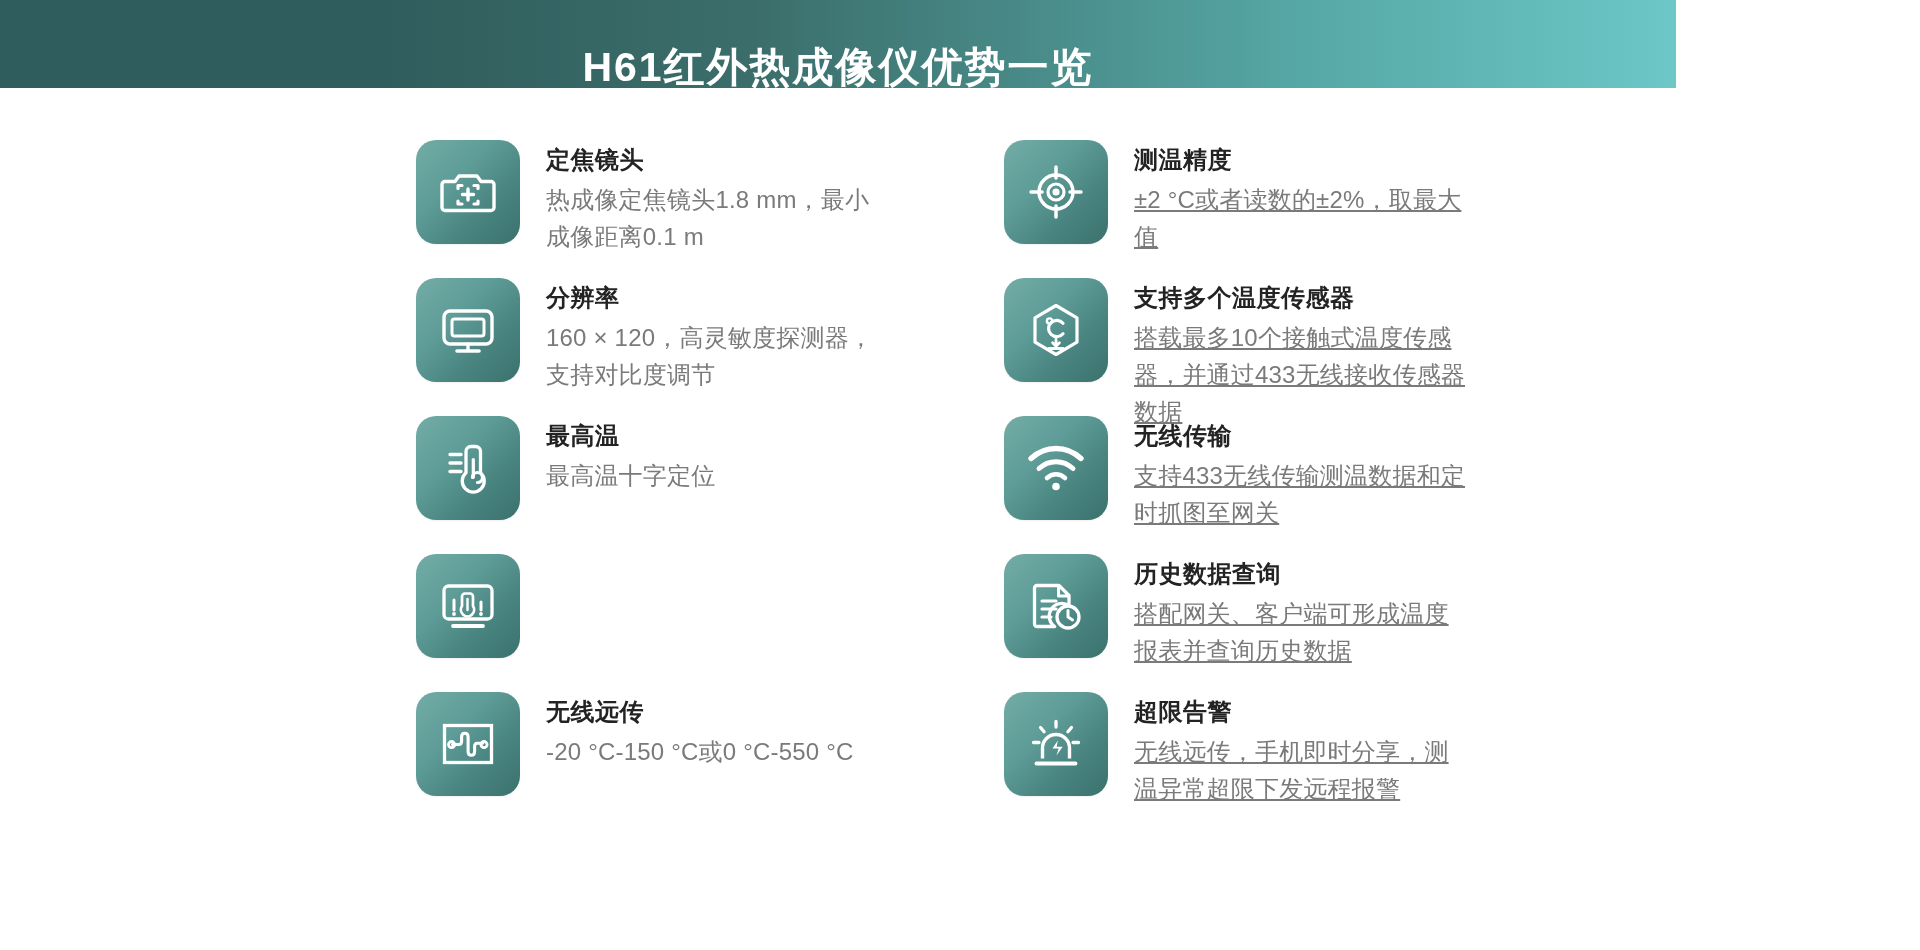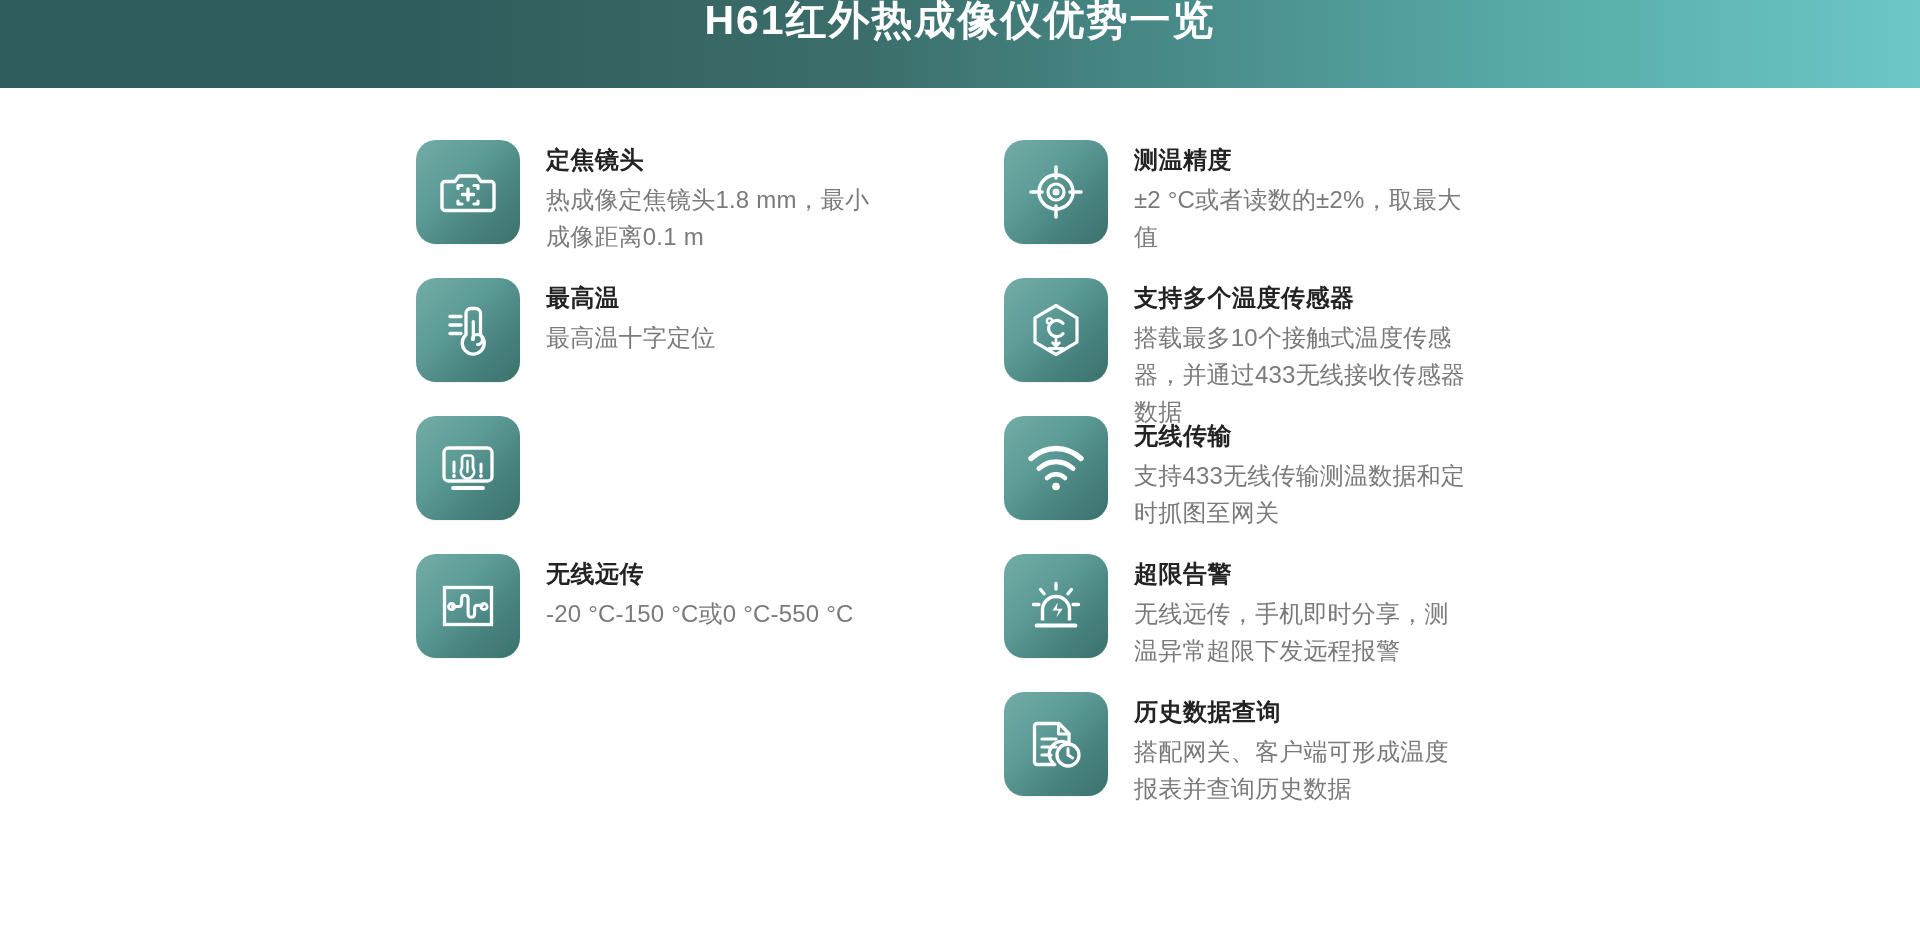--- a/index.html
+++ b/index.html
@@ -11,25 +11,25 @@
     width: 1920px;
     height: 950px;
     background: #ffffff;
     font-family: "Liberation Sans", "DejaVu Sans", sans-serif;
     overflow: hidden;
   }
 
   
   .banner {
     position: relative;
-    width: 1920px;
+    width: 1676px;
     height: 88px;
     background: linear-gradient(90deg, #2f5c5c 0%, #2f5c5c 22%, #3b6e6b 45%, #56a8a6 78%, #6cc7c6 100%);
     display: flex;
-    align-items: flex-start;
+    align-items: flex-end;
     justify-content: center;
   }
   .banner-title {
     color: #ffffff;
     font-size: 41px;
     font-weight: bold;
     letter-spacing: 2px;
     line-height: 1;
     white-space: nowrap;
   }
@@ -95,20 +95,21 @@
   .fdesc {
     margin-top: 5px;
     font-size: 24px;
     color: #7a7a7a;
     line-height: 1.55;
     letter-spacing: 0.2px;
     max-width: 360px;
   }
   .column-right .fdesc {
     max-width: 400px;
+    text-decoration: underline;
   }
 </style>
 </head>
 <body>
 
 <div class="banner">
   <div class="banner-title">H61红外热成像仪优势一览</div>
 </div>
 
 <div class="content">
@@ -125,20 +126,36 @@
               <path d="M29 26v11M23.5 31.5h11" stroke="#ffffff" stroke-width="3.4" stroke-linecap="round"></path>
             </svg>
           </span>
         </div>
         <div class="ftext">
           <div class="ftitle">定焦镜头</div>
           <div class="fdesc">热成像定焦镜头1.8 mm，最小成像距离0.1 m</div>
         </div>
       </div>
 
+      <div class="feature">
+        <div class="tile">
+          <span>
+            <svg width="58" height="58" viewBox="0 0 58 58" fill="none" xmlns="http://www.w3.org/2000/svg">
+              <rect x="5" y="10" width="48" height="33" rx="6" stroke="#ffffff" stroke-width="3.4"></rect>
+              <rect x="13" y="18" width="32" height="17" rx="2.5" stroke="#ffffff" stroke-width="3"></rect>
+              <path d="M29 43v6" stroke="#ffffff" stroke-width="3.4" stroke-linecap="round"></path>
+              <path d="M18 50h22" stroke="#ffffff" stroke-width="3.6" stroke-linecap="round"></path>
+            </svg>
+          </span>
+        </div>
+        <div class="ftext">
+          <div class="ftitle">分辨率</div>
+          <div class="fdesc">160 × 120，高灵敏度探测器，支持对比度调节</div>
+        </div>
+      </div>
 
       <div class="feature">
         <div class="tile">
           <span>
             <svg width="58" height="58" viewBox="0 0 58 58" fill="none" xmlns="http://www.w3.org/2000/svg">
               <path d="M32 7.5h4.5a5 5 0 0 1 5 5v21.3a11 11 0 1 1-14.5 0V12.5a5 5 0 0 1 5-5z" stroke="#ffffff" stroke-width="3.3" stroke-linejoin="round"></path>
               <path d="M34.3 20.5v17.8" stroke="#ffffff" stroke-width="3.2" stroke-linecap="round"></path>
               <path d="M38.5 43.5a5 5 0 1 0 -5 -5" stroke="#ffffff" stroke-width="3.2" stroke-linecap="round"></path>
               <path d="M11 15.5h11M11 24h11M11 32.5h11" stroke="#ffffff" stroke-width="3.4" stroke-linecap="round"></path>
             </svg>
@@ -236,46 +253,46 @@
         <div class="ftext">
           <div class="ftitle">无线传输</div>
           <div class="fdesc">支持433无线传输测温数据和定时抓图至网关</div>
         </div>
       </div>
 
       <div class="feature">
         <div class="tile">
           <span>
             <svg width="58" height="58" viewBox="0 0 58 58" fill="none" xmlns="http://www.w3.org/2000/svg">
-              <path d="M15.5 43.5V33a13.5 13.5 0 0 1 27 0v10.5" stroke="#ffffff" stroke-width="3.4" stroke-linejoin="round"></path>
-              <path d="M9.5 48.5h39" stroke="#ffffff" stroke-width="3.8" stroke-linecap="round"></path>
-              <path d="M29 6.5v5.5M13.5 12.5l3.6 4.2M44.5 12.5l-3.6 4.2M6.5 27.5h5.5M46 27.5h5.5" stroke="#ffffff" stroke-width="3.3" stroke-linecap="round"></path>
-              <path d="M30.8 25.5 25.5 33.5h6.2l-2.3 7 6.3-8.8h-6z" fill="#ffffff"></path>
-            </svg>
-          </span>
-        </div>
-        <div class="ftext">
-          <div class="ftitle">超限告警</div>
-          <div class="fdesc">无线远传，手机即时分享，测温异常超限下发远程报警</div>
-        </div>
-      </div>
-
-      <div class="feature">
-        <div class="tile">
-          <span>
-            <svg width="58" height="58" viewBox="0 0 58 58" fill="none" xmlns="http://www.w3.org/2000/svg">
               <path d="M10 8.5h22l10 10v10.2a12.6 12.6 0 0 0-14.3 20.8H10a2.5 2.5 0 0 1-2.5-2.5V11a2.5 2.5 0 0 1 2.5-2.5z" stroke="#ffffff" stroke-width="3.3" stroke-linejoin="round"></path>
               <path d="M31.5 8.5v10.5H42" stroke="#ffffff" stroke-width="3" stroke-linejoin="round"></path>
               <path d="M15 24h14M15 32h14M15 40h9" stroke="#ffffff" stroke-width="3.2" stroke-linecap="round"></path>
               <circle cx="41" cy="40" r="11" stroke="#ffffff" stroke-width="3.3"></circle>
               <path d="M41 33.5V40l4.5 3" stroke="#ffffff" stroke-width="3" stroke-linecap="round" stroke-linejoin="round"></path>
             </svg>
           </span>
         </div>
         <div class="ftext">
           <div class="ftitle">历史数据查询</div>
           <div class="fdesc">搭配网关、客户端可形成温度报表并查询历史数据</div>
         </div>
       </div>
 
+      <div class="feature">
+        <div class="tile">
+          <span>
+            <svg width="58" height="58" viewBox="0 0 58 58" fill="none" xmlns="http://www.w3.org/2000/svg">
+              <path d="M15.5 43.5V33a13.5 13.5 0 0 1 27 0v10.5" stroke="#ffffff" stroke-width="3.4" stroke-linejoin="round"></path>
+              <path d="M9.5 48.5h39" stroke="#ffffff" stroke-width="3.8" stroke-linecap="round"></path>
+              <path d="M29 6.5v5.5M13.5 12.5l3.6 4.2M44.5 12.5l-3.6 4.2M6.5 27.5h5.5M46 27.5h5.5" stroke="#ffffff" stroke-width="3.3" stroke-linecap="round"></path>
+              <path d="M30.8 25.5 25.5 33.5h6.2l-2.3 7 6.3-8.8h-6z" fill="#ffffff"></path>
+            </svg>
+          </span>
+        </div>
+        <div class="ftext">
+          <div class="ftitle">超限告警</div>
+          <div class="fdesc">无线远传，手机即时分享，测温异常超限下发远程报警</div>
+        </div>
+      </div>
+
     </div>
   </div>
 </div>
 
 </body></html>

